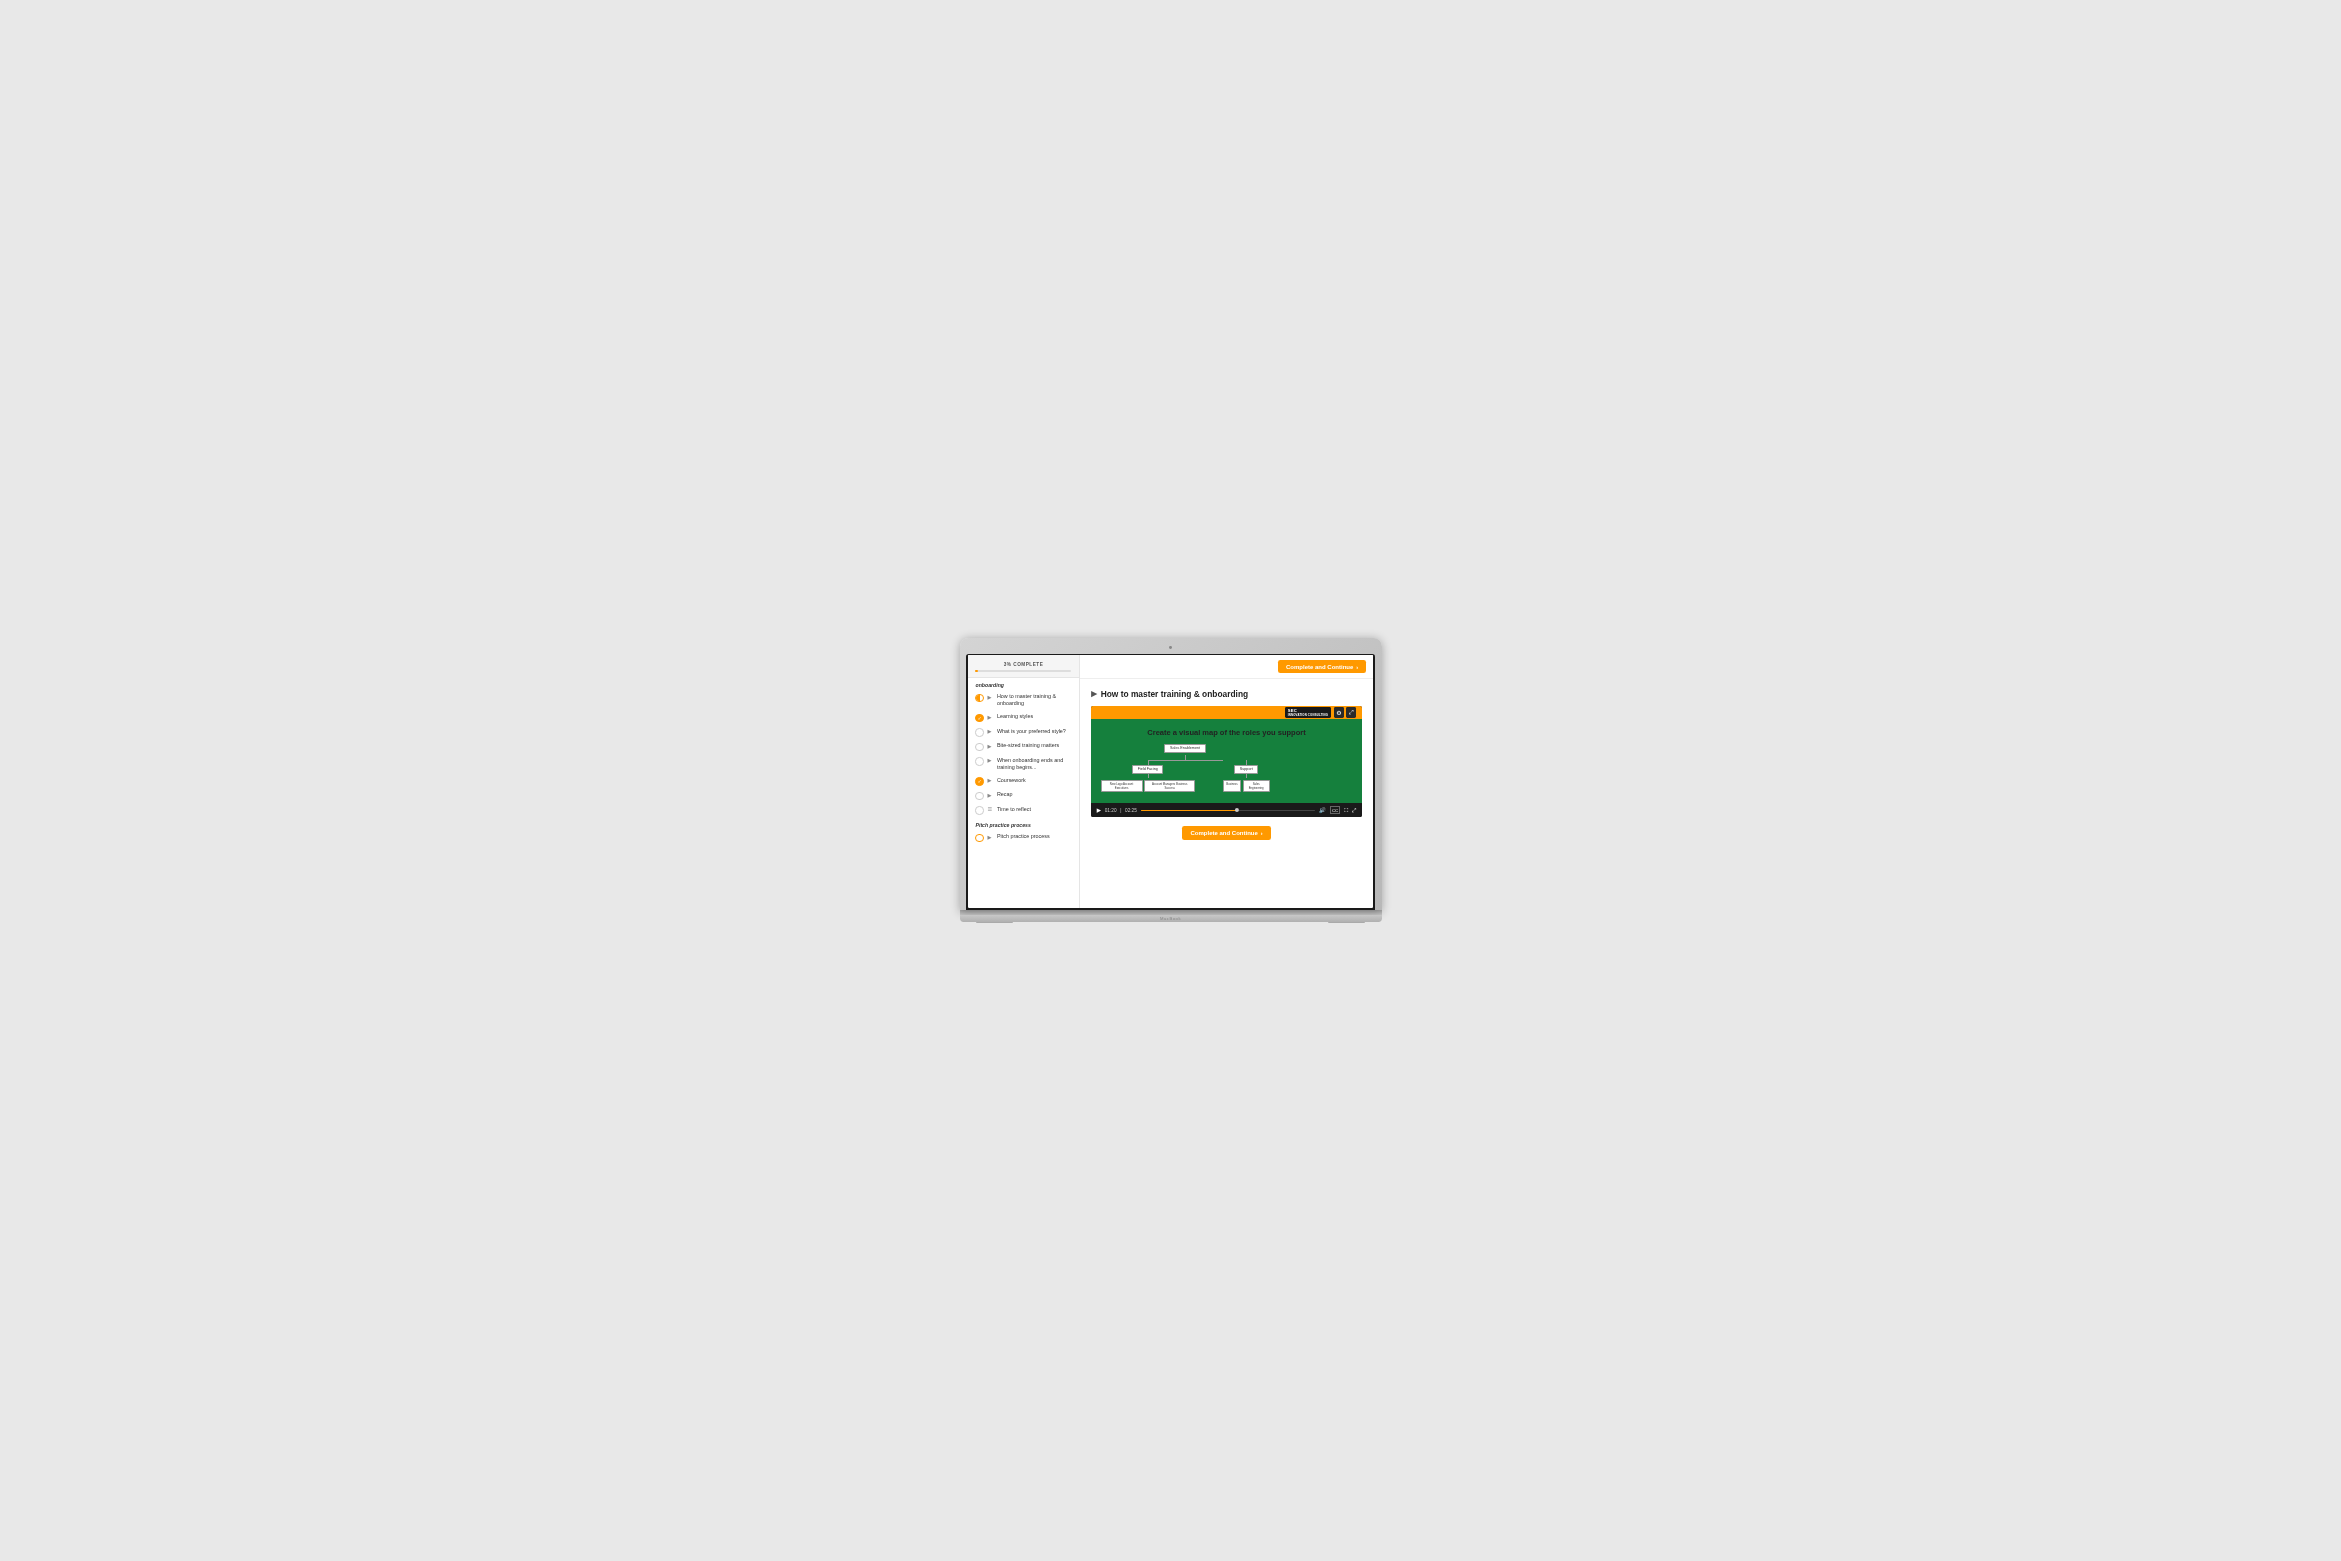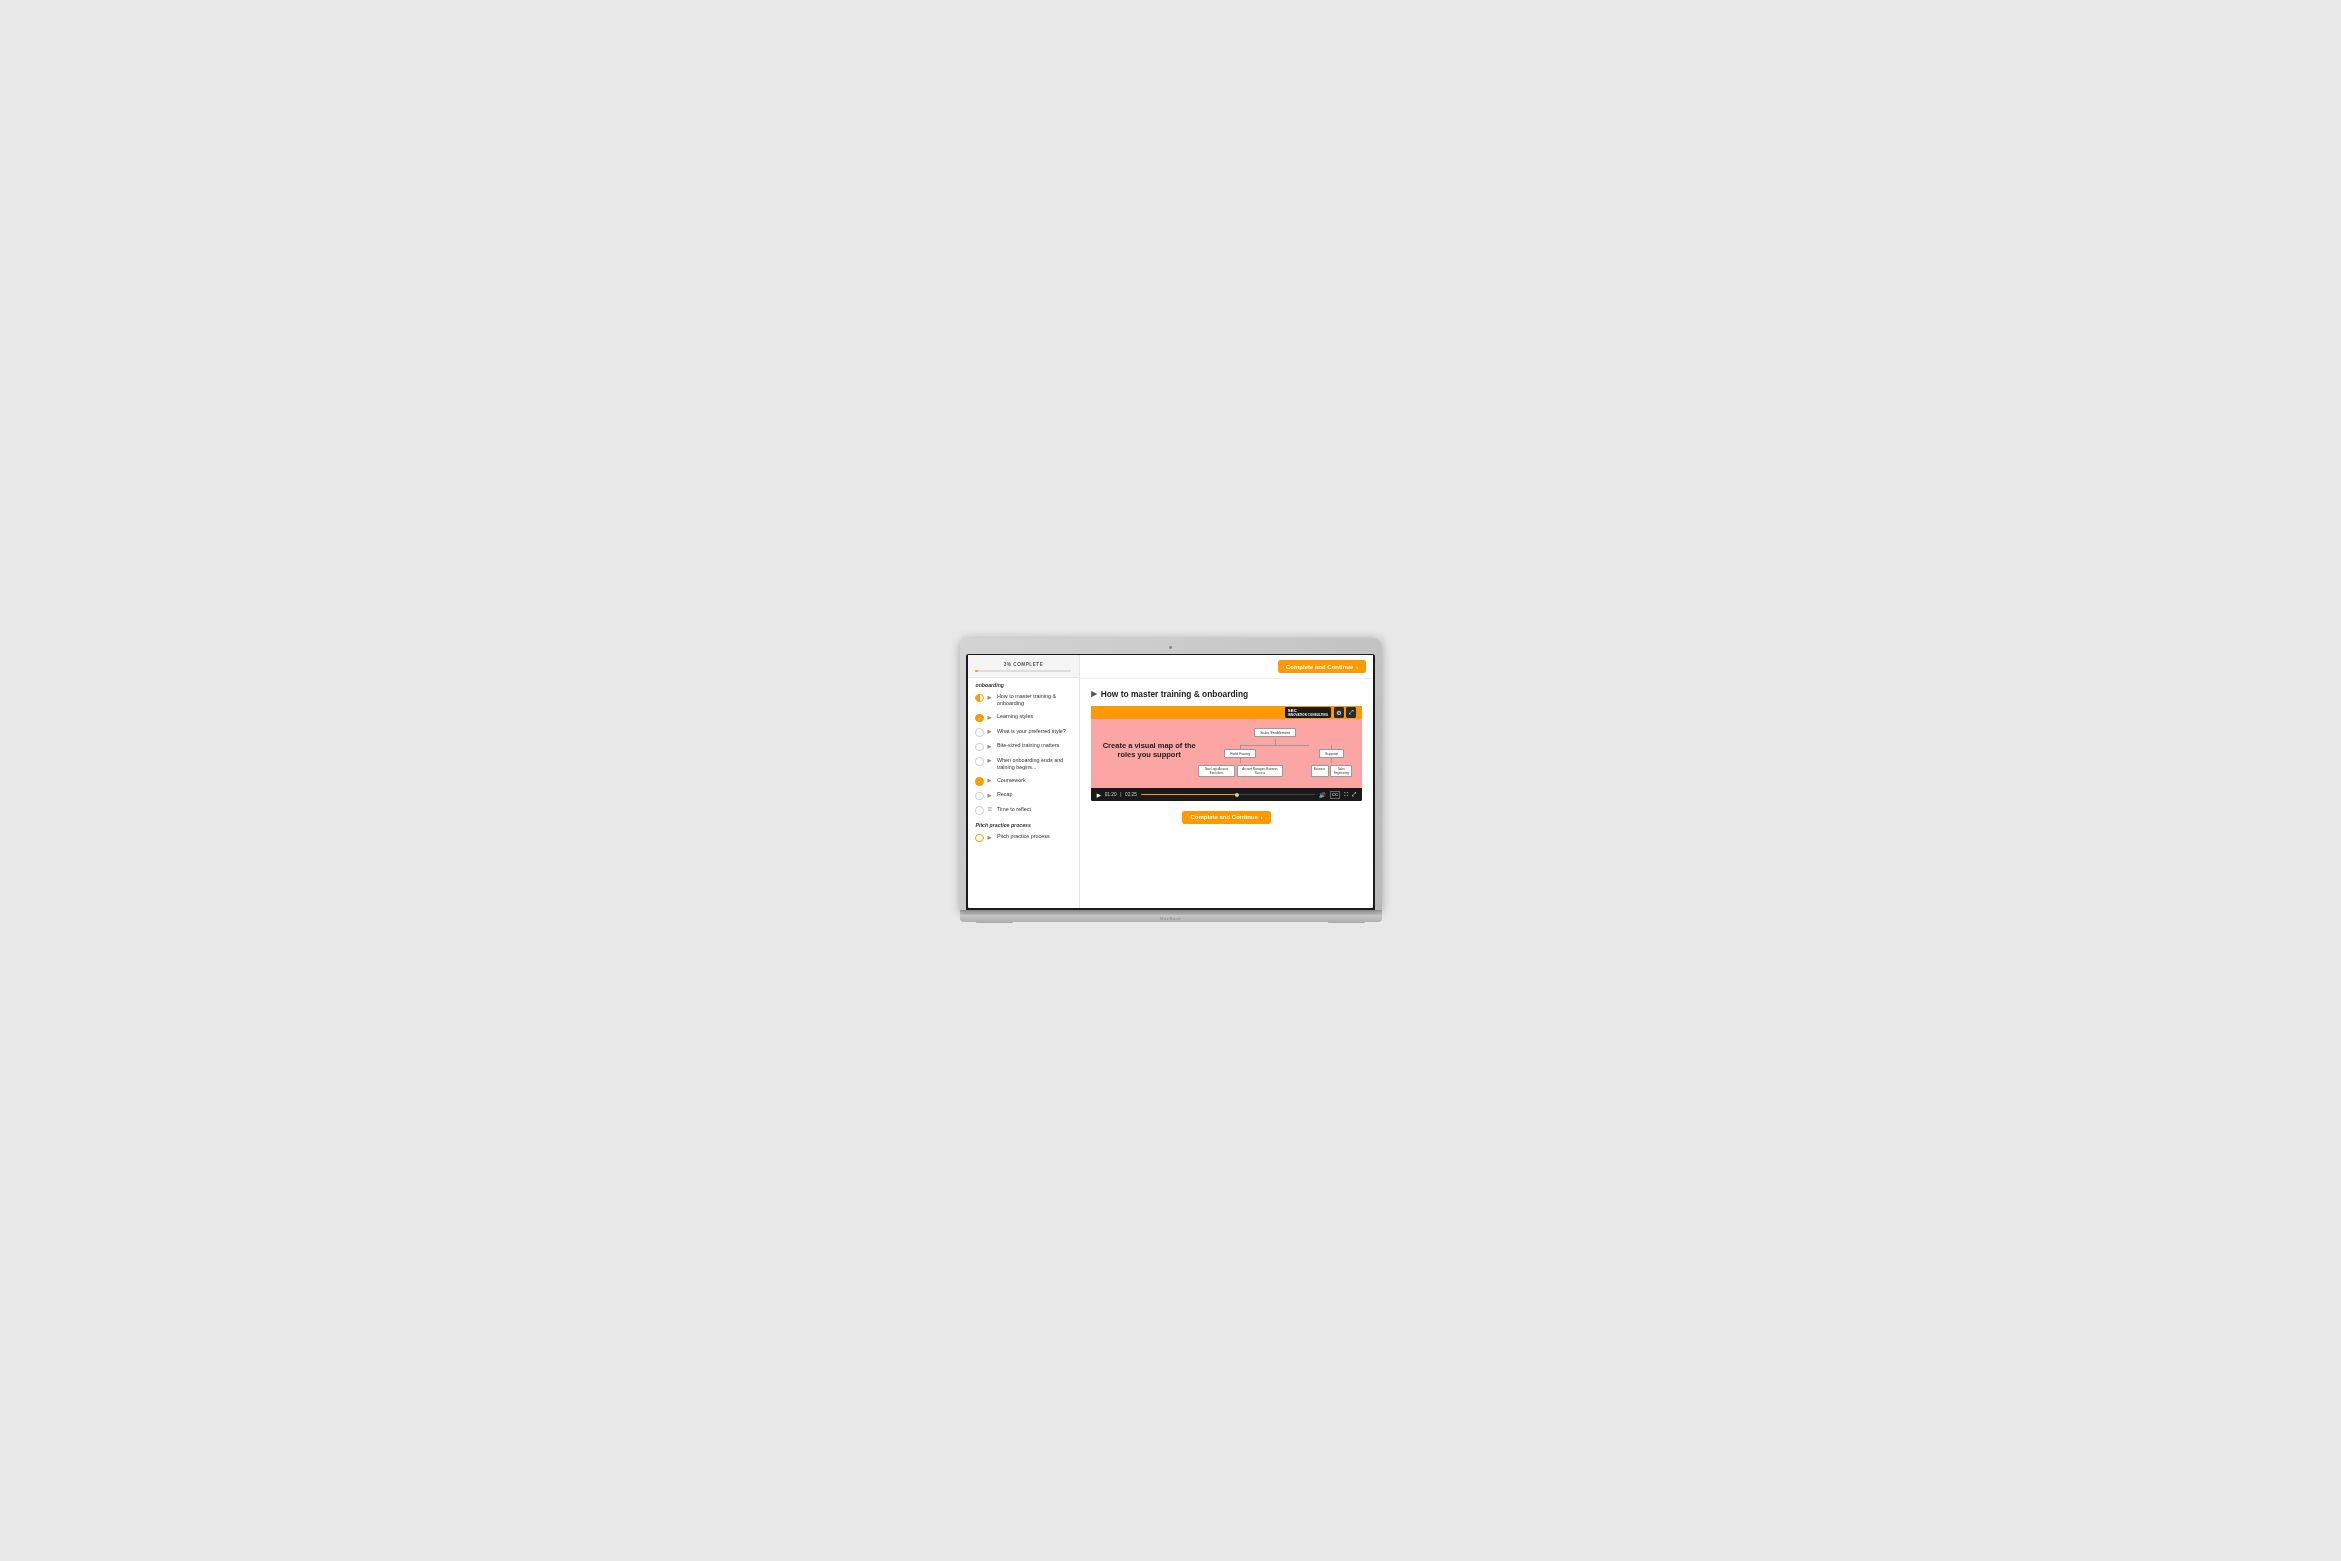--- a/index.html
+++ b/index.html
@@ -273,25 +273,24 @@
       border-radius: 1.4px;
       display: flex;
       align-items: center;
       justify-content: center;
       color: #fff;
       font-size: 6px;
       margin-left: 2.8px;
     }
 
     .video-main-area {
-      background: #fca5a5;
+      background: #15803d;
       padding: 9.4px;
       display: flex;
-      flex-direction: row;
-      align-items: center;
+      flex-direction: column;
       position: relative;
     }
 
     .video-big-title {
       font-size: 7.5px;
       font-weight: 800;
       color: #222;
       text-align: center;
       margin-bottom: 6.6px;
     }

